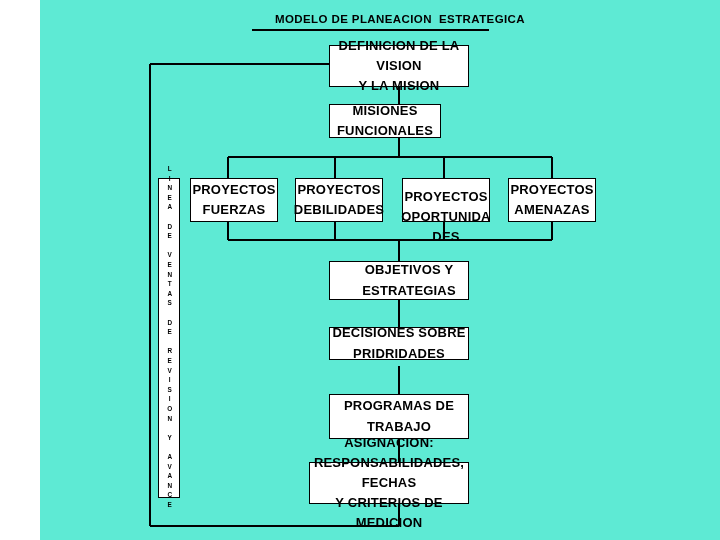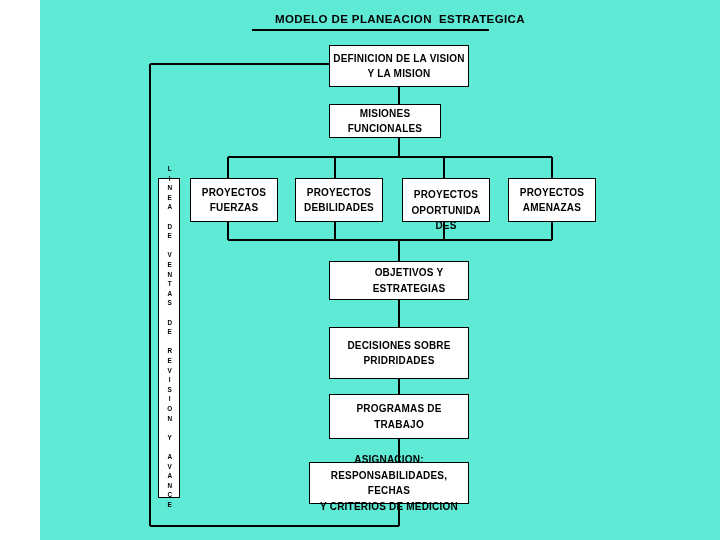--- a/index.html
+++ b/index.html
@@ -54,21 +54,21 @@
   
   .box {
     position: absolute;
     box-sizing: border-box;
     background: #ffffff;
     border: 1.4px solid #000000;
     display: flex;
     align-items: center;
     justify-content: center;
     text-align: center;
-    font-size: 10px;
+    font-size: 13px;
     font-weight: bold;
     line-height: 1.55;
     letter-spacing: 0.2px;
     z-index: 3;
   }
   .box .lines { white-space: pre-line; }
 
   
   .box.overflow { overflow: visible; align-items: flex-start; padding-top: 8px; }
 
@@ -164,21 +164,21 @@
   <div class="box" style="left:468px; top:178px; width:88px; height:44px;">
     <span class="lines">PROYECTOS
 AMENAZAS</span>
   </div>
 
   <div class="box" style="left:289px; top:261px; width:140px; height:39px;padding-left:20px;">
     <span class="lines">OBJETIVOS Y
 ESTRATEGIAS</span>
   </div>
 
-  <div class="box" style="left:289px; top:327px; width:140px; height:52px;">
+  <div class="box" style="left:289px; top:327px; width:140px; height:33px;">
     <span class="lines">DECISIONES SOBRE
 PRIDRIDADES</span>
   </div>
 
   <div class="box" style="left:289px; top:394px; width:140px; height:45px;">
     <span class="lines">PROGRAMAS DE
 TRABAJO</span>
   </div>
 
   <div class="box" style="left:269px; top:462px; width:160px; height:42px;">

